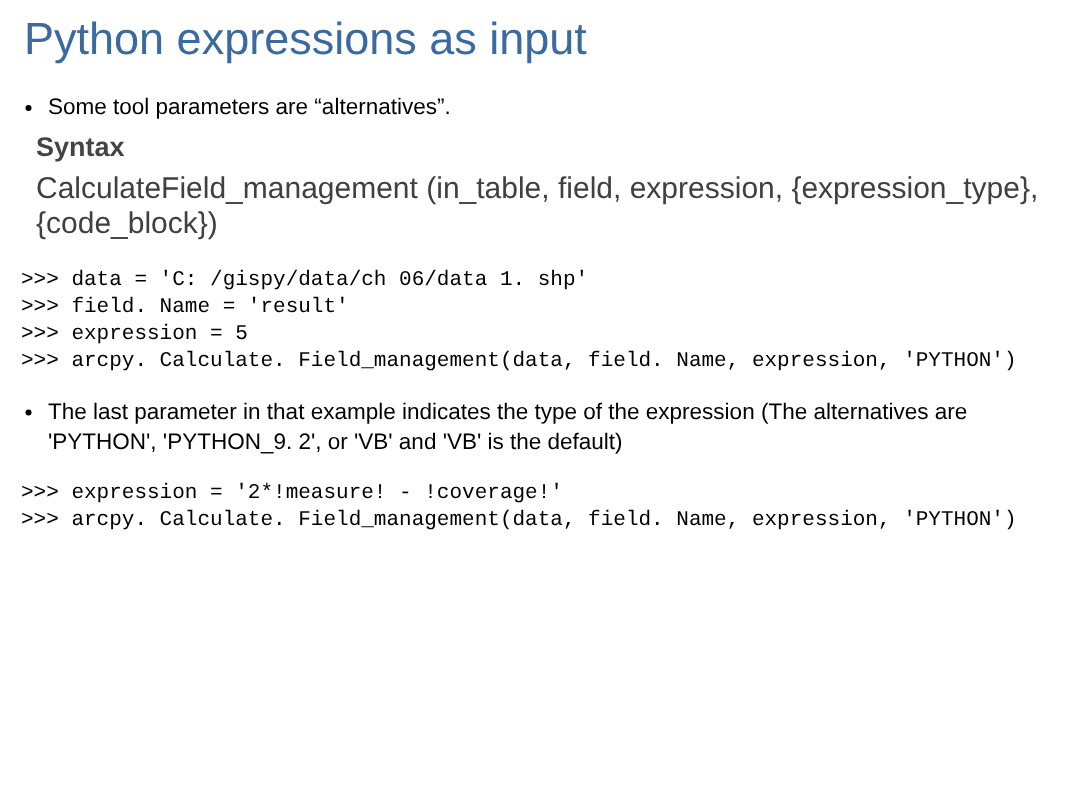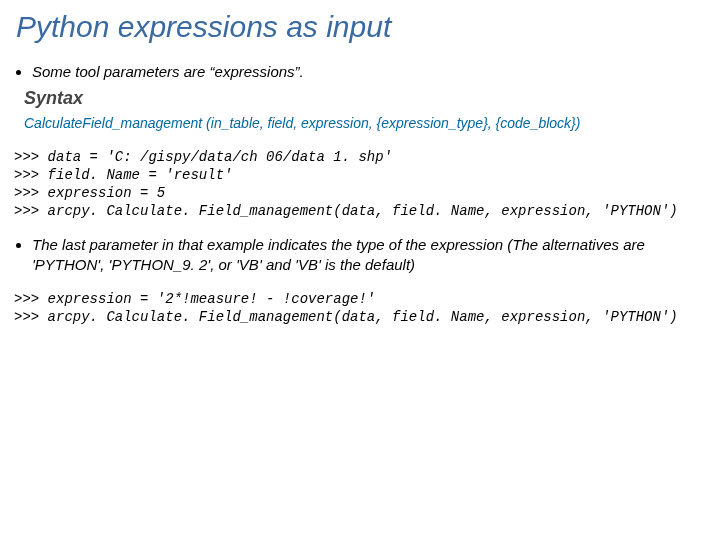--- a/index.html
+++ b/index.html
@@ -8,21 +8,20 @@
     width: 720px;
     height: 540px;
     background: #fff;
     font-family: Arial, Helvetica, sans-serif;
     color: #000;
     overflow: hidden;
   }
   .slide {
     padding: 6px 14px 10px 14px;
     box-sizing: border-box;
-    font-style: italic;
   }
   .title {
     font-size: 30px;
     color: #3a6aa0;
     margin: 4px 0 18px 2px;
     font-weight: normal;
   }
   ul.bullets {
     list-style: disc;
     margin: 0 0 6px 18px;
@@ -36,41 +35,41 @@
   .syntax-box {
     margin: 0 0 18px 10px;
   }
   .syntax-heading {
     font-size: 18px;
     font-weight: bold;
     color: #444;
     margin-bottom: 6px;
   }
   .syntax-sig {
-    font-size: 14px;
-    color: #0369a1;
+    font-size: 20px;
+    color: #404040;
   }
   .code {
     font-family: "Courier New", Courier, monospace;
     font-size: 14px;
     white-space: pre;
     margin: 2px 0 14px 0;
     line-height: 1.28;
   }
   .gap { height: 8px; }
 </style>
 </head>
 <body>
 
 <div class="slide">
 
   <div class="title">Python expressions as input</div>
 
   <ul class="bullets">
-    <li>Some tool parameters are “expressions”.</li>
+    <li>Some tool parameters are “alternatives”.</li>
   </ul>
 
   <div class="syntax-box">
     <div class="syntax-heading">Syntax</div>
     <div class="syntax-sig">CalculateField_management (in_table, field, expression, {expression_type}, {code_block})</div>
   </div>
 
 
   <div class="code">&gt;&gt;&gt; data = 'C: /gispy/data/ch 06/data 1. shp'
 &gt;&gt;&gt; field. Name = 'result'

